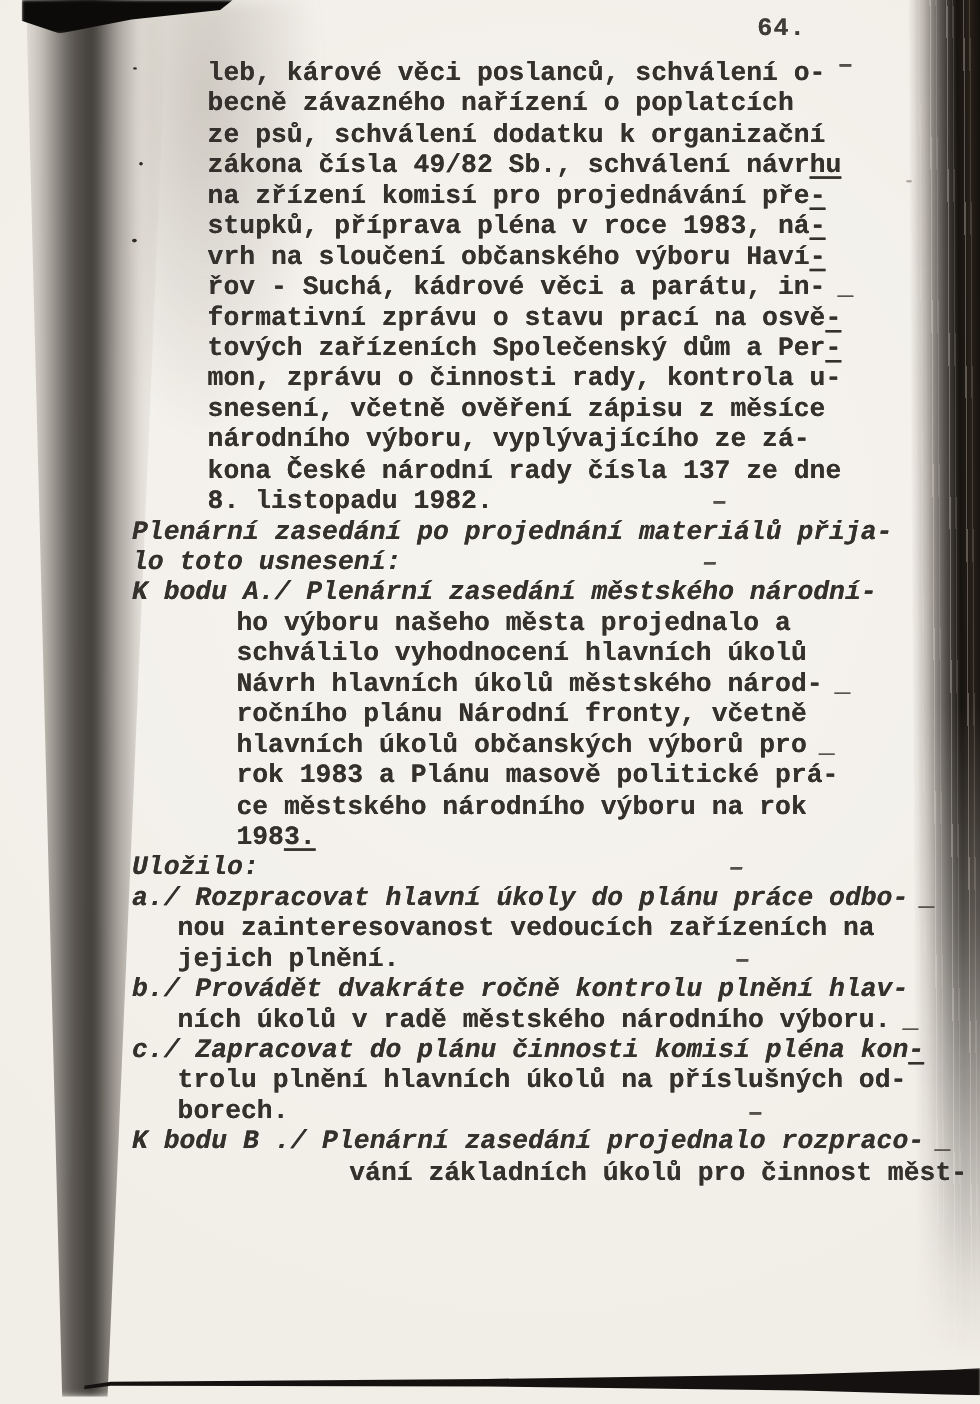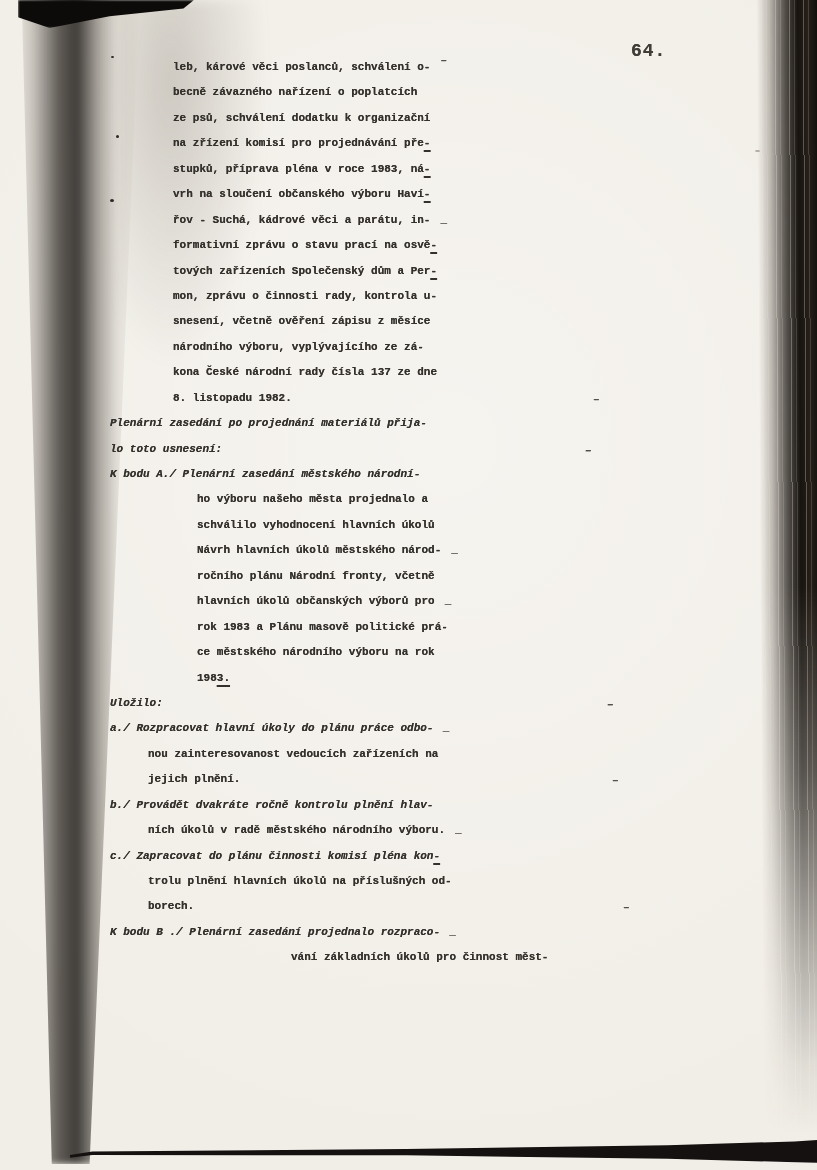--- a/index.html
+++ b/index.html
@@ -54,27 +54,26 @@
     filter:blur(0.7px);
   }
   .speck{position:absolute;background:#2c2824;border-radius:50%;filter:blur(0.4px);}
   .speck.s1{left:111px;top:56px;width:3px;height:2px;}
   .speck.s2{left:116px;top:135px;width:3px;height:3px;}
   .speck.s3{left:110px;top:199px;width:4px;height:3px;}
   .speck.s4{left:755px;top:150px;width:5px;height:2px;background:rgba(120,112,100,0.55);}
   
   .pageno{
     position:absolute;left:631px;top:13px;
-    font-size:18px;font-weight:700;color:#403d38;letter-spacing:1px;
+    font-size:21px;font-weight:700;color:#403d38;letter-spacing:1px;
     text-shadow:0 0 0.5px rgba(55,52,47,0.8);
-    margin-top:28px;
   }
   .textblock{
     position:absolute;left:110px;top:52px;width:680px;
-    font-size:11px;font-weight:700;line-height:31px;color:#34312c;
+    font-size:22px;font-weight:700;line-height:20px;color:#34312c;
     text-shadow:0 0 0.5px rgba(45,42,38,0.85);
   }
   .line{position:relative;height:25.45px;white-space:pre;}
   .ind-0{padding-left:0;font-style:italic;}
   .ind-1{padding-left:38px;}
   .ind-2{padding-left:63px;}
   .ind-3{padding-left:87px;}
   .ind-4{padding-left:181px;}
   .u{text-decoration:underline;text-decoration-thickness:1.7px;text-underline-offset:4px;}
   .mark{color:#55514a;font-weight:700;}
@@ -94,20 +93,21 @@
   <div class="speck s2"></div>
   <div class="speck s3"></div>
   <div class="speck s4"></div>
 
   <div class="pageno">64.</div>
 
   <div class="textblock" id="lines">
       <div class="line ind-2"><span>leb, kárové věci poslanců, schválení o-</span><span class="mark m-after" style="top: -7px;">–</span></div>
       <div class="line ind-2"><span>becně závazného nařízení o poplatcích</span></div>
       <div class="line ind-2"><span>ze psů, schválení dodatku k organizační</span></div>
+      <div class="line ind-2"><span>zákona čísla 49/82 Sb., schválení návr<span class="u">hu</span></span></div>
       <div class="line ind-2"><span>na zřízení komisí pro projednávání pře<span class="u">-</span></span></div>
       <div class="line ind-2"><span>stupků, příprava pléna v roce 1983, ná<span class="u">-</span></span></div>
       <div class="line ind-2"><span>vrh na sloučení občanského výboru Haví<span class="u">-</span></span></div>
       <div class="line ind-2"><span>řov - Suchá, kádrové věci a parátu, in-</span><span class="mark m-after">_</span></div>
       <div class="line ind-2"><span>formativní zprávu o stavu prací na osvě<span class="u">-</span></span></div>
       <div class="line ind-2"><span>tových zařízeních Společenský dům a Per<span class="u">-</span></span></div>
       <div class="line ind-2"><span>mon, zprávu o činnosti rady, kontrola u-</span></div>
       <div class="line ind-2"><span>snesení, včetně ověření zápisu z měsíce</span></div>
       <div class="line ind-2"><span>národního výboru, vyplývajícího ze zá-</span></div>
       <div class="line ind-2"><span>kona České národní rady čísla 137 ze dne</span></div>

